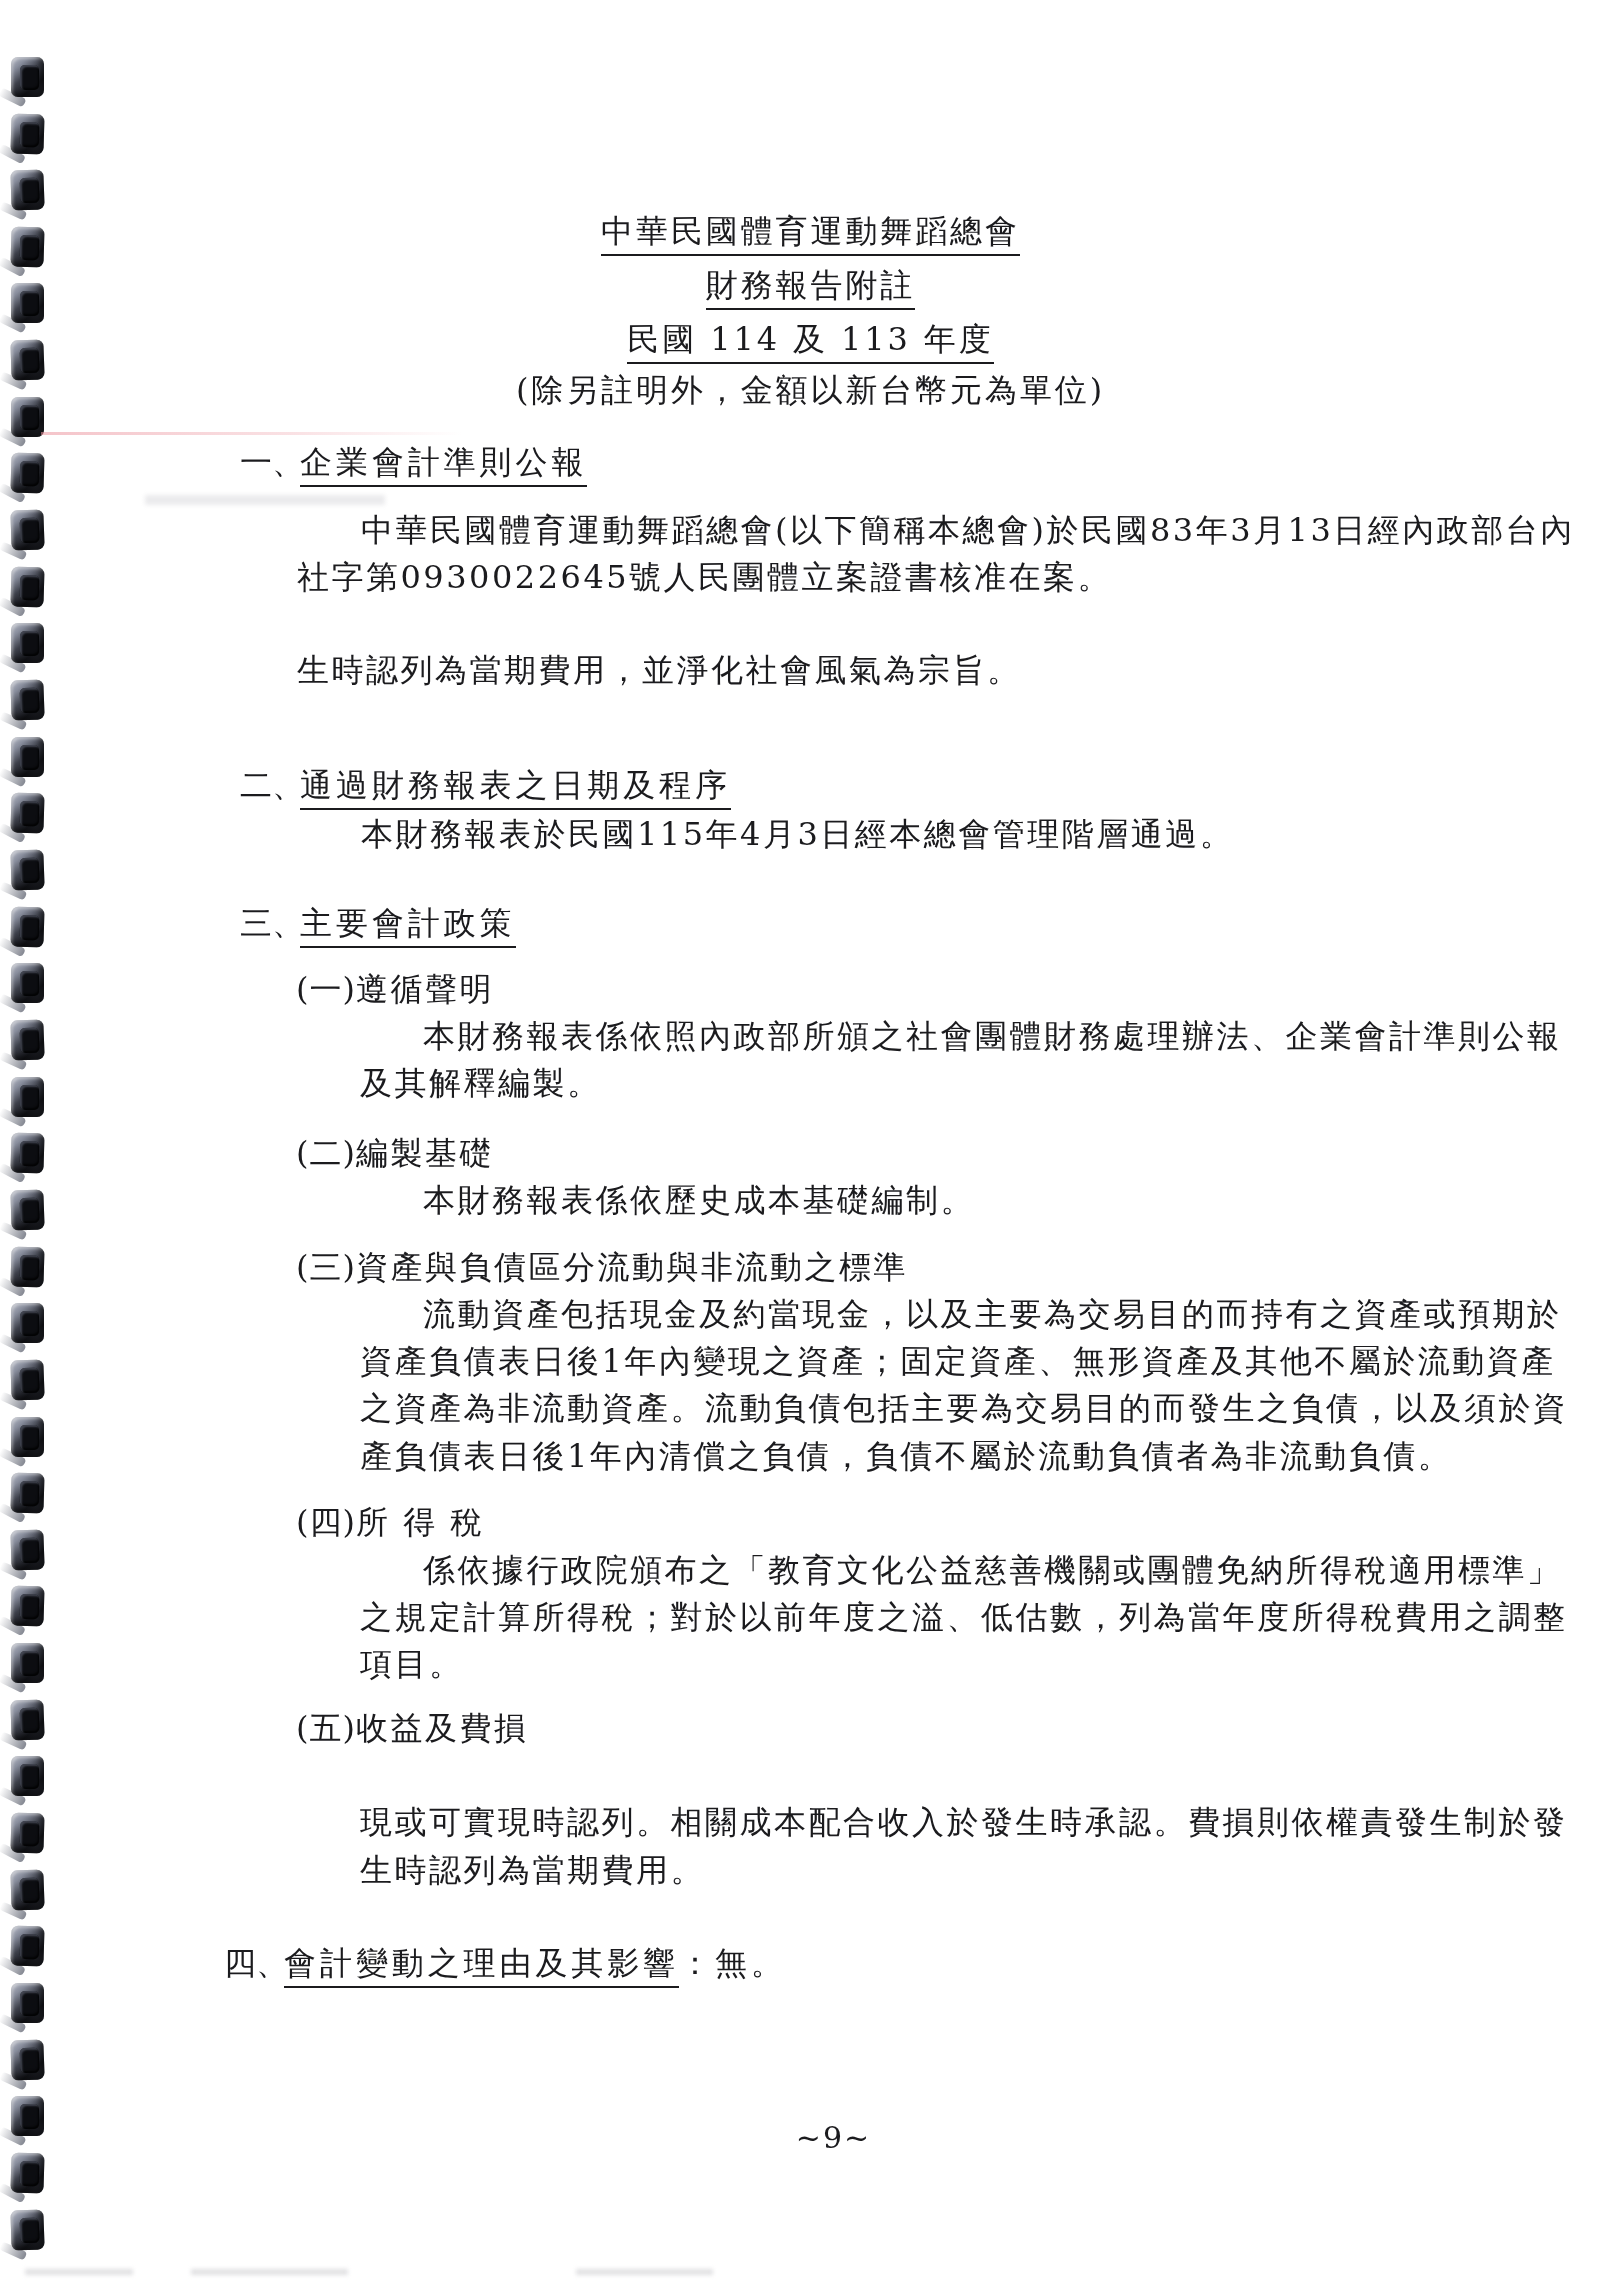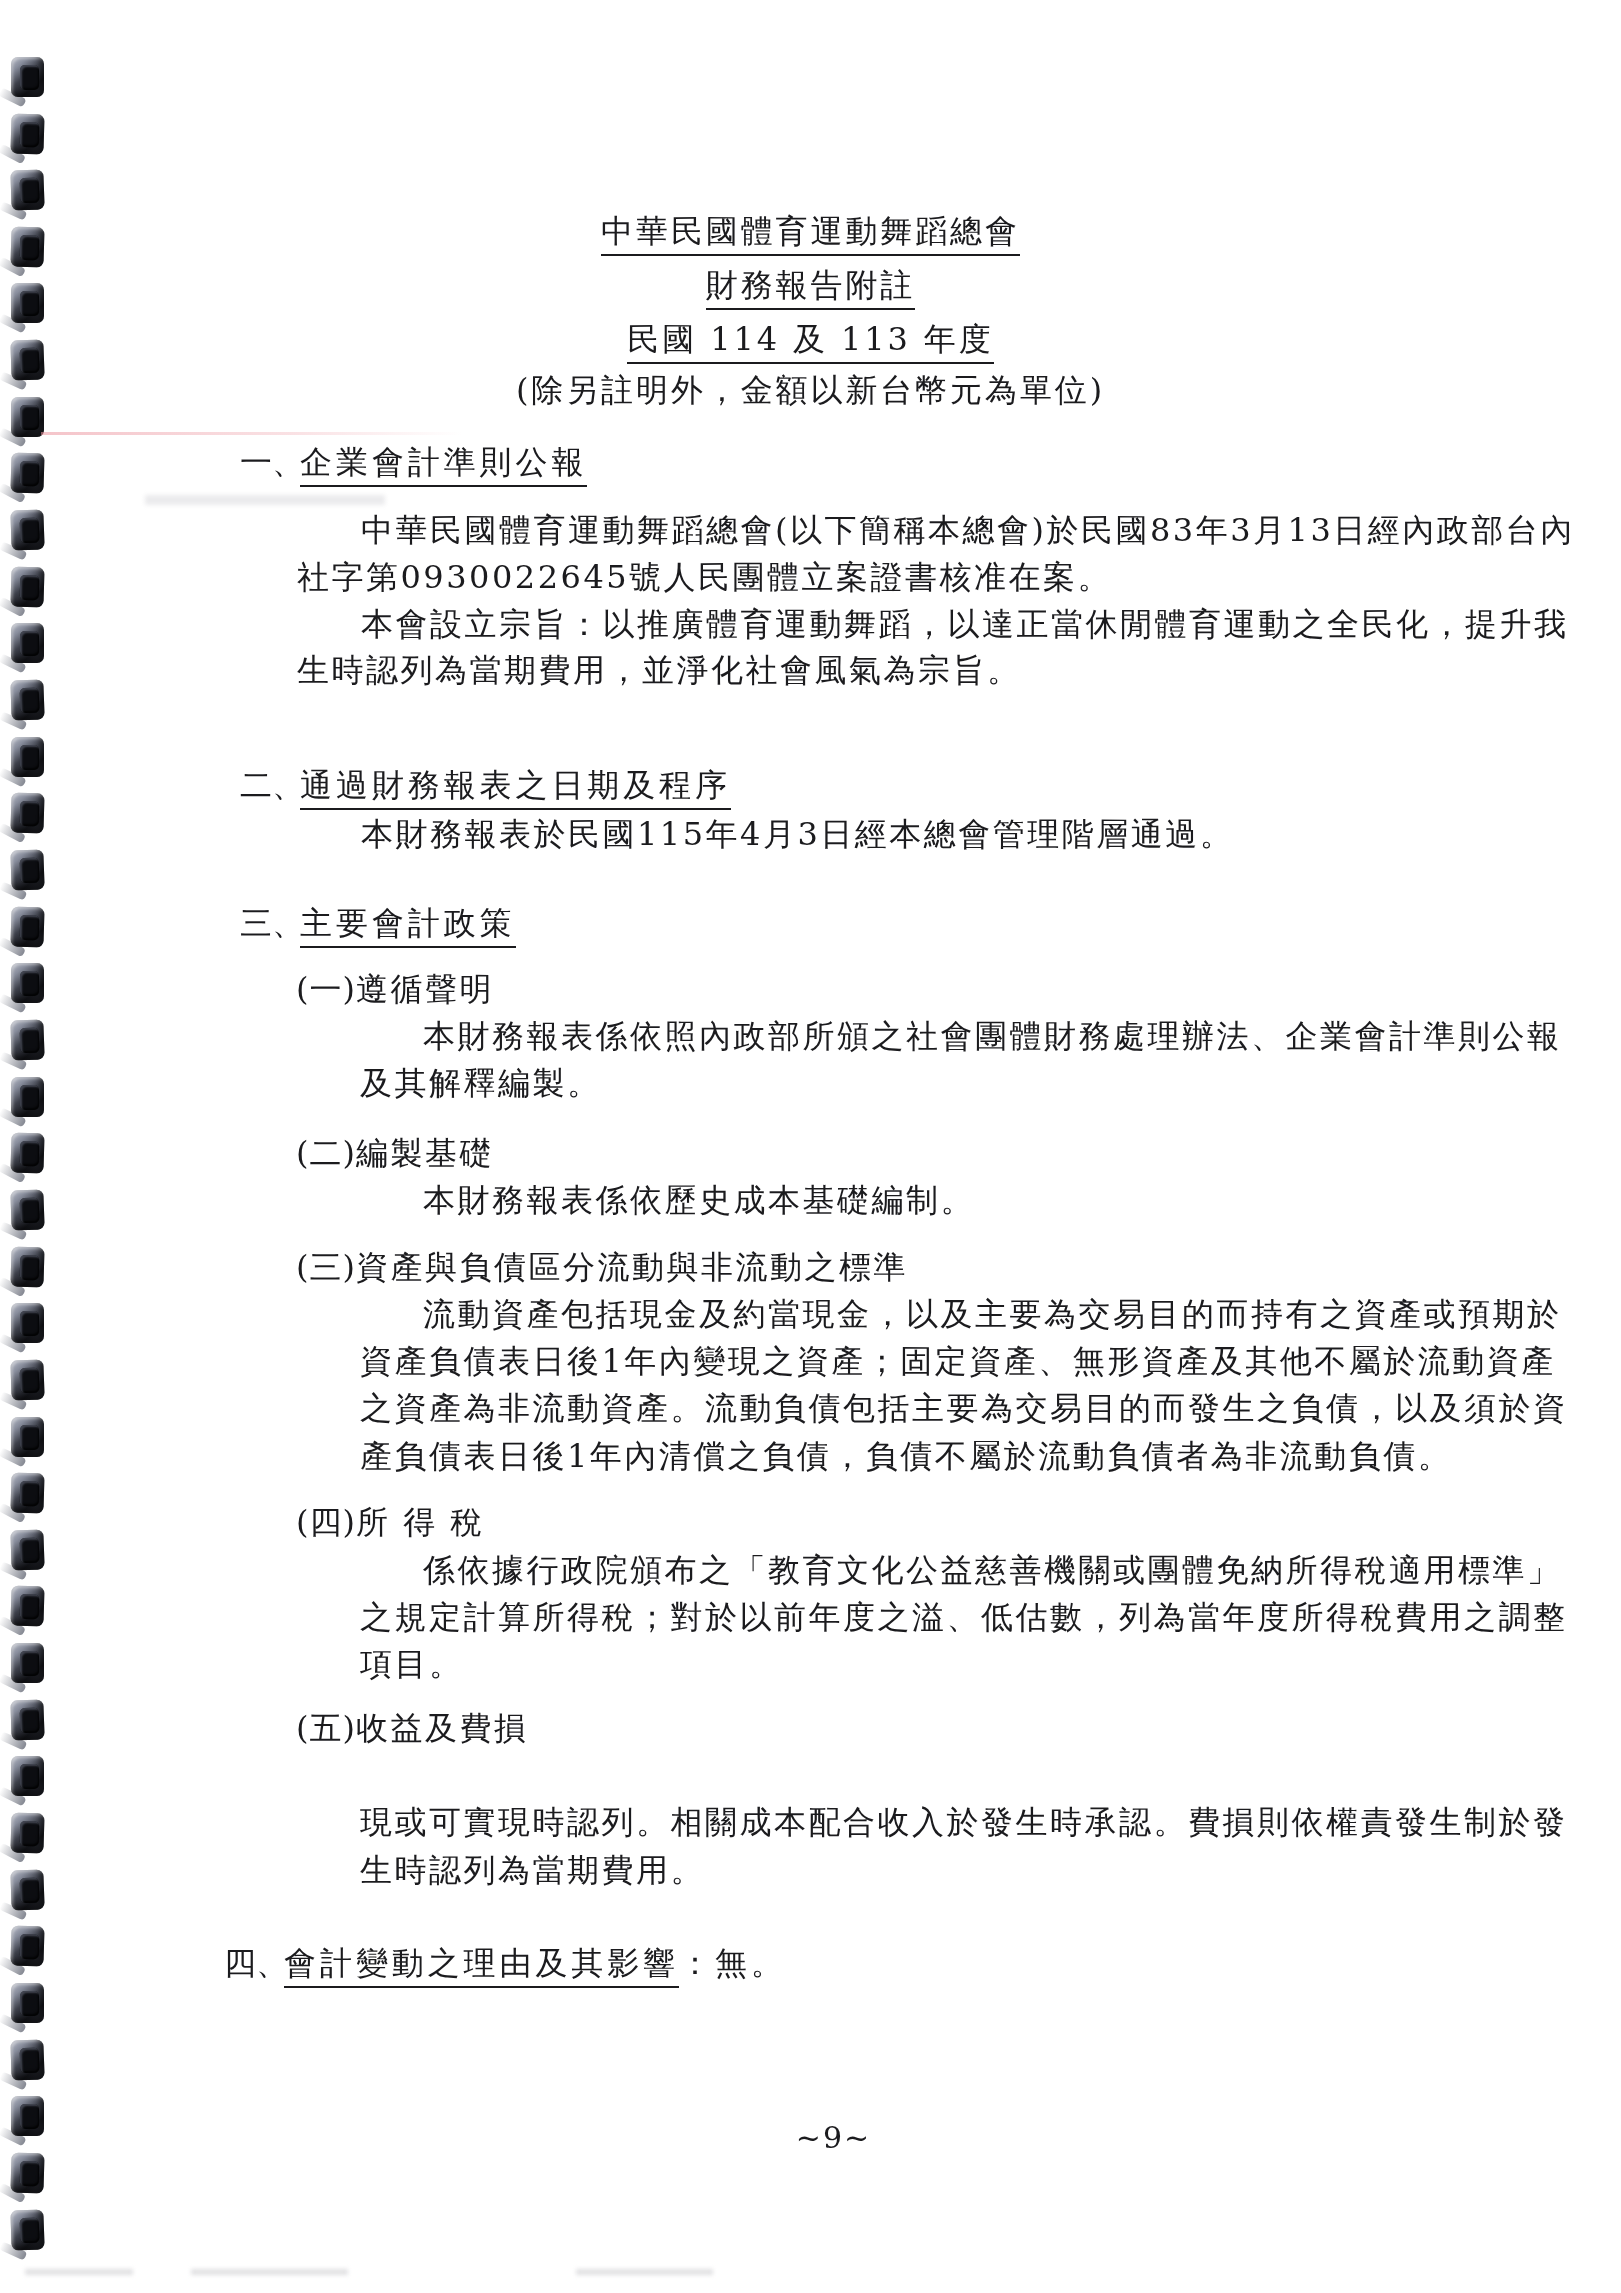--- a/index.html
+++ b/index.html
@@ -224,21 +224,20 @@
   <div class="artifact smudge" id="smudge-3"></div>
 
   <div class="line title-line" style="top:212px;"><span class="u">中華民國體育運動舞蹈總會</span></div>
   <div class="line title-line" style="top:266px;"><span class="u">財務報告附註</span></div>
   <div class="line title-line" style="top:320px;"><span class="u">民國 114 及 113 年度</span></div>
   <div class="line title-line" style="top:371px;"><span>(除另註明外，金額以新台幣元為單位)</span></div>
 
   <div class="line sec-head" style="left:240px;top:443px;"><span class="sec-marker">一、</span><span class="u">企業會計準則公報</span></div>
   <div class="line" style="left:361px;top:511px;">中華民國體育運動舞蹈總會(以下簡稱本總會)於民國83年3月13日經內政部台內</div>
   <div class="line" style="left:297px;top:558px;">社字第0930022645號人民團體立案證書核准在案。</div>
-  <div class="line" style="left:361px;top:605px;">本會設立宗旨：以推廣體育運動舞蹈，以達正當休閒體育運動之全民化，提升我</div>
   <div class="line" style="left:297px;top:651px;">生時認列為當期費用，並淨化社會風氣為宗旨。</div>
 
   <div class="line sec-head" style="left:240px;top:766px;"><span class="sec-marker">二、</span><span class="u">通過財務報表之日期及程序</span></div>
   <div class="line" style="left:361px;top:815px;">本財務報表於民國115年4月3日經本總會管理階層通過。</div>
 
   <div class="line sec-head" style="left:240px;top:904px;"><span class="sec-marker">三、</span><span class="u">主要會計政策</span></div>
 
   <div class="line" style="left:296px;top:970px;"><span class="sub-label">(一)</span><span>遵循聲明</span></div>
   <div class="line" style="left:423px;top:1017px;">本財務報表係依照內政部所頒之社會團體財務處理辦法、企業會計準則公報</div>
   <div class="line" style="left:360px;top:1064px;">及其解釋編製。</div>

